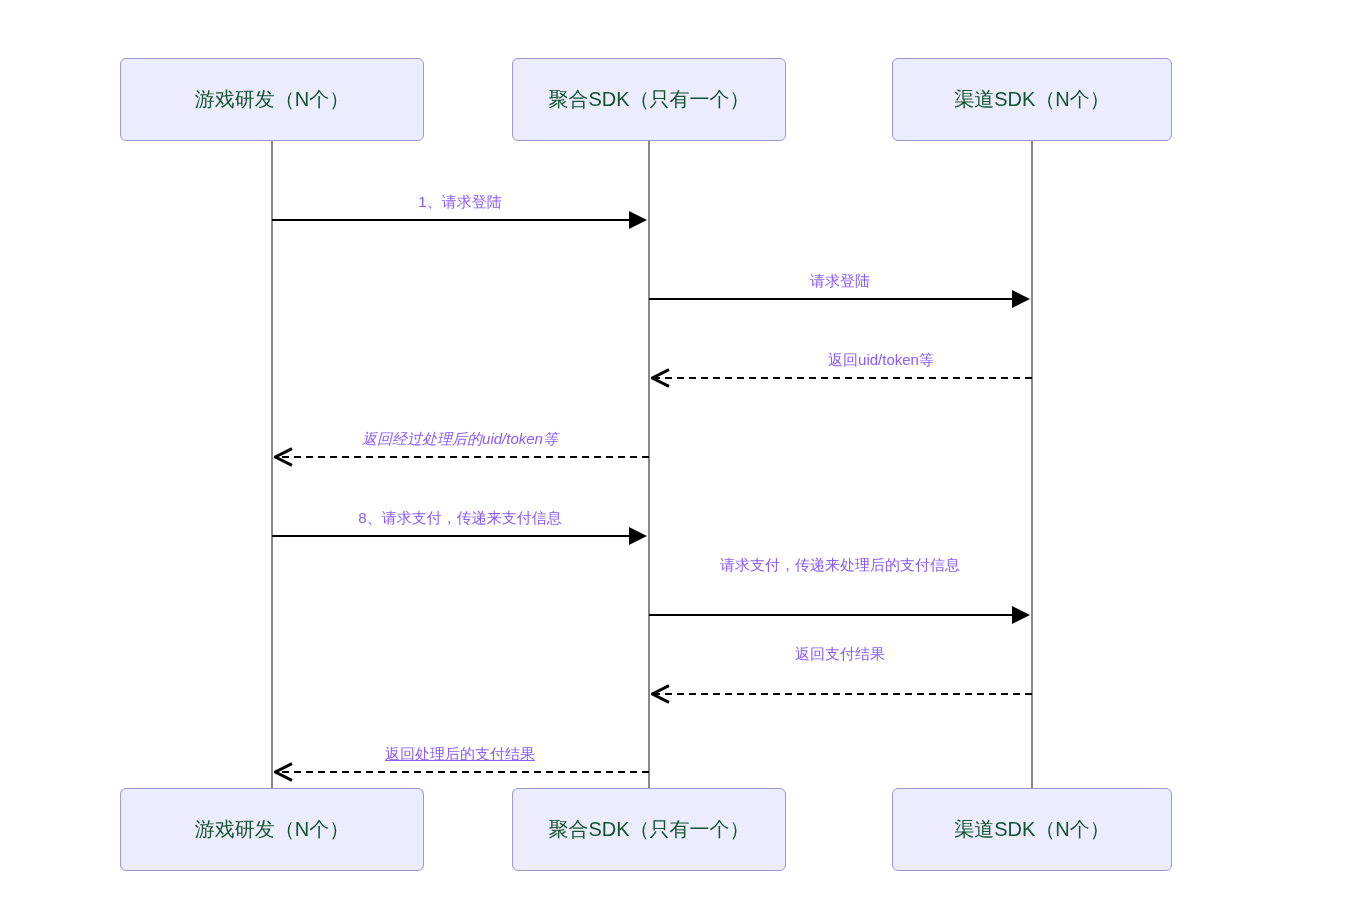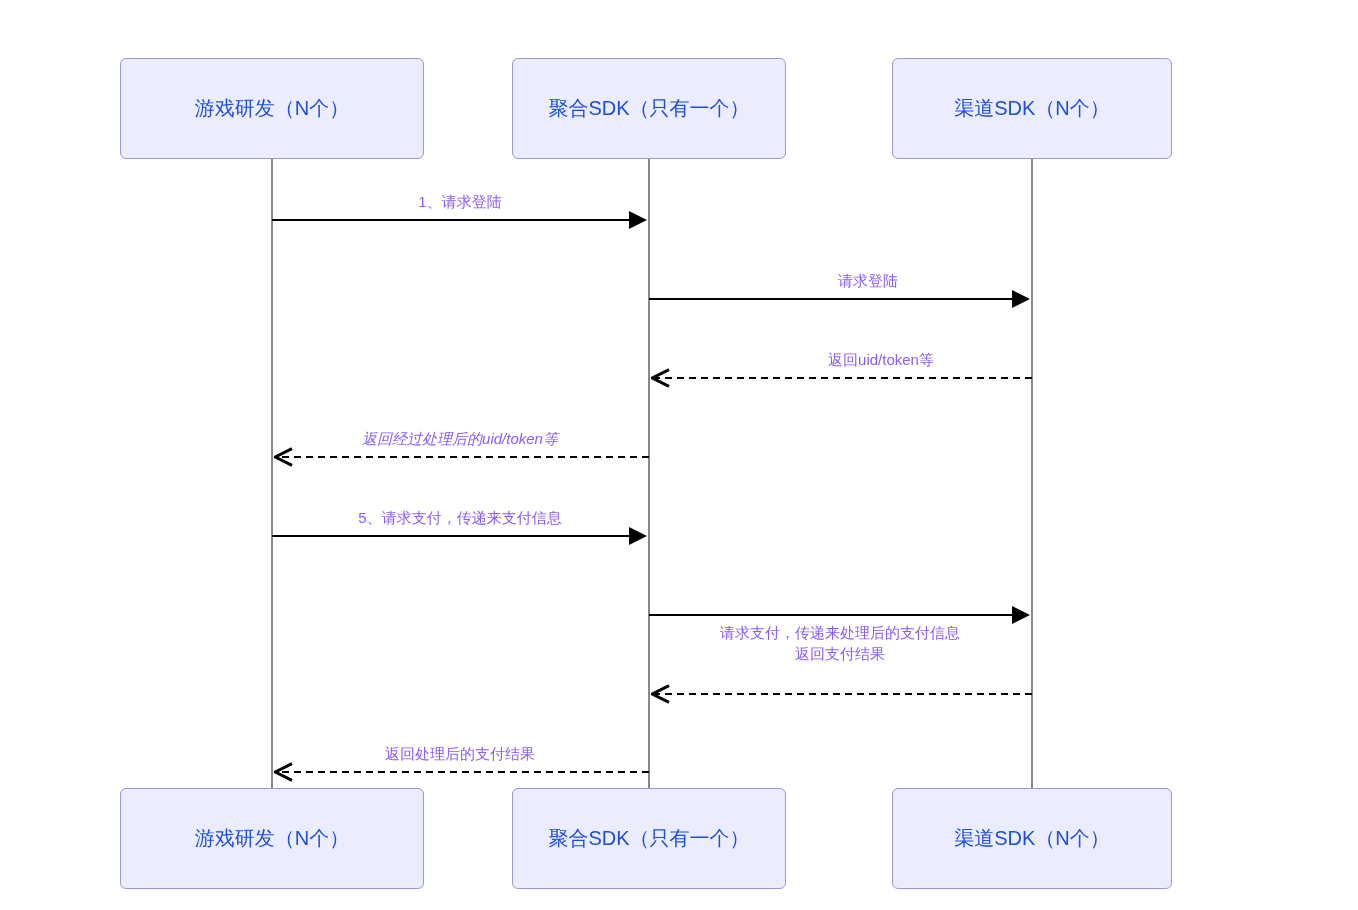--- a/index.html
+++ b/index.html
@@ -13,23 +13,23 @@
     .diagram {
       position: relative;
       width: 100%;
       height: 100%;
     }
     .participant-box {
       position: absolute;
       background: #ECECFF;
       border: 1px solid #9999CC;
       border-radius: 6px;
-      padding: 36px 24px;
+      padding: 27px 24px;
       font-size: 20px;
-      color: #1d4ed8;
+      color: #14532d;
       text-align: center;
       white-space: nowrap;
       z-index: 3;
     }
     .lifeline {
       position: absolute;
       width: 2px;
       background: #888;
       z-index: 1;
     }
@@ -86,27 +86,27 @@
 
     <line x1="272" y1="563" x2="644" y2="563" stroke="#000" stroke-width="2" marker-end="url(#arrow-solid)"></line>
 
     <line x1="649" y1="643" x2="1027" y2="643" stroke="#000" stroke-width="2" marker-end="url(#arrow-solid)"></line>
 
     <line x1="1032" y1="728" x2="654" y2="728" stroke="#000" stroke-width="2" stroke-dasharray="7,5" marker-end="url(#arrow-open)"></line>
 
   </svg>
 
   <div class="msg-label" style="left:460px; top:193px;"><span>1、请求登陆</span></div>
-  <div class="msg-label" style="left:868px; top:272px;"><span>请求登陆</span></div>
+  <div class="msg-label" style="left:840px; top:272px;"><span>请求登陆</span></div>
   <div class="msg-label" style="left:840px; top:351px;margin-left:41px;"><span>返回uid/token等</span></div>
   <div class="msg-label" style="left:460px; top:430px;font-style:italic;"><span>返回经过处理后的uid/token等</span></div>
-  <div class="msg-label" style="left:460px; top:509px;"><span>5、请求支付，传递来支付信息</span></div>
-  <div class="msg-label" style="left:840px; top:624px;"><span>请求支付，传递来处理后的支付信息</span></div>
+  <div class="msg-label" style="left:460px; top:509px;"><span>8、请求支付，传递来支付信息</span></div>
+  <div class="msg-label" style="left:840px; top:556px;"><span>请求支付，传递来处理后的支付信息</span></div>
   <div class="msg-label" style="left:840px; top:645px;"><span>返回支付结果</span></div>
-  <div class="msg-label" style="left:460px; top:745px;"><span>返回处理后的支付结果</span></div>
+  <div class="msg-label" style="left:460px; top:745px;text-decoration:underline;"><span>返回处理后的支付结果</span></div>
 
   <svg class="arrow-line" style="left:0; top:0; width:1358px; height:910px; position:absolute;">
 
     <rect x="250" y="150" width="830" height="630" fill="#fff"></rect>
 
     <line x1="272" y1="120" x2="272" y2="788" stroke="#888" stroke-width="2"></line>
     <line x1="649" y1="120" x2="649" y2="788" stroke="#888" stroke-width="2"></line>
     <line x1="1032" y1="120" x2="1032" y2="788" stroke="#888" stroke-width="2"></line>
 
     <line x1="272" y1="220" x2="644" y2="220" stroke="#000" stroke-width="2" marker-end="url(#arrow-solid)"></line>

